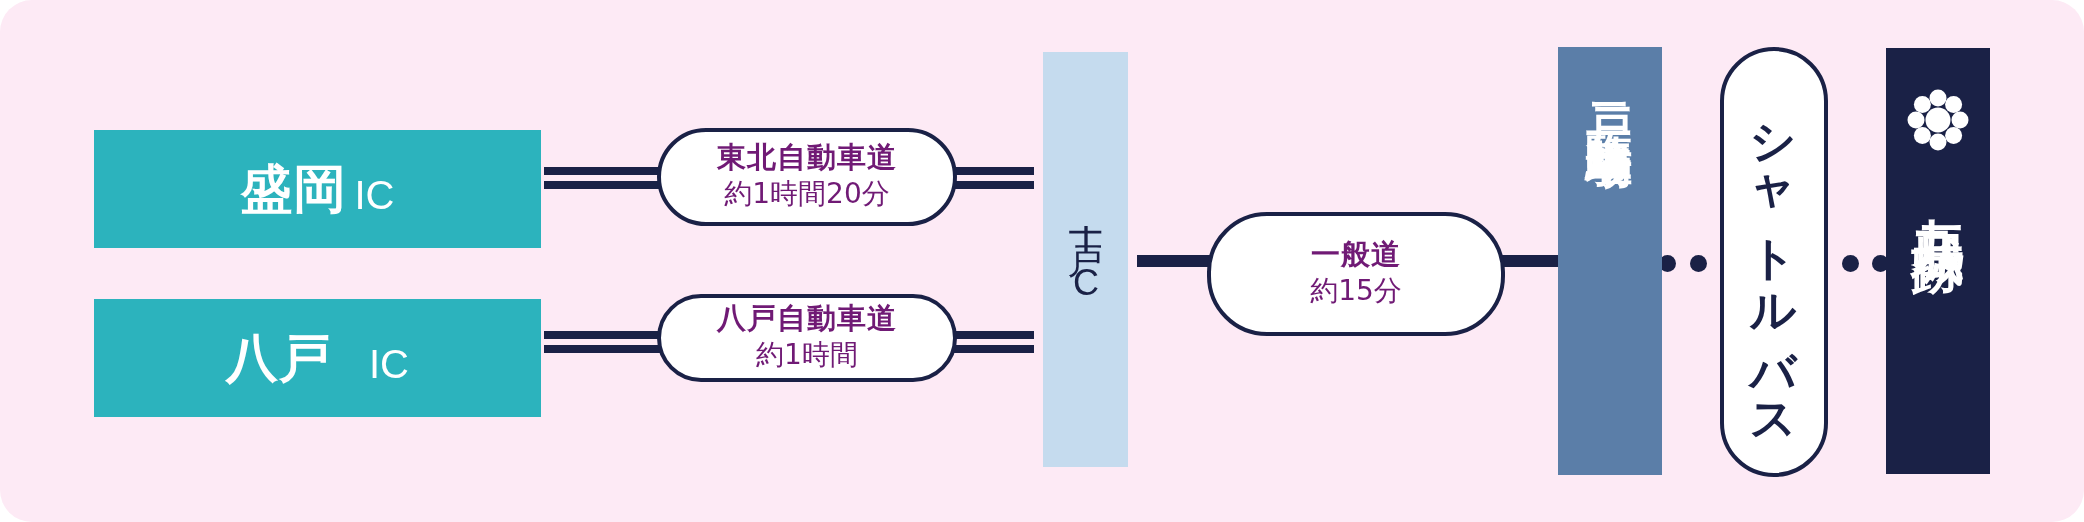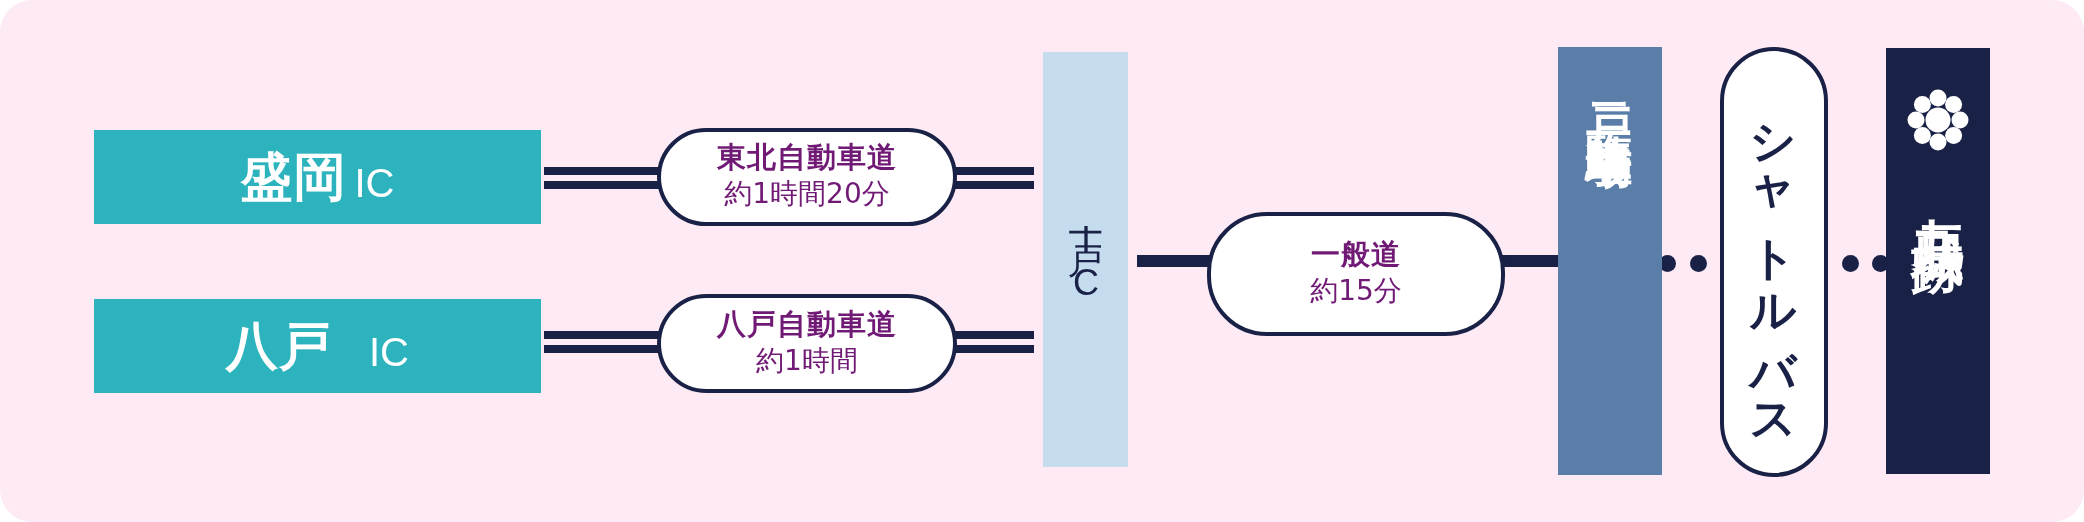--- a/index.html
+++ b/index.html
@@ -8,21 +8,21 @@
     background: #ffffff;
     font-family: "DejaVu Sans", "Liberation Sans", sans-serif;
   }
   .card {
     position: absolute; left: 0; top: 0; width: 2084px; height: 522px;
     background: #fdeaf5; border-radius: 32px;
   }
 
   
   .ic-box {
-    position: absolute; left: 94px; width: 447px; height: 94px;
+    position: absolute; left: 94px; width: 447px; height: 118px;
     background: #2cb3bd;
     display: flex; align-items: center; justify-content: center;
     color: #ffffff;
   }
   .ic-box .name { font-size: 52px; font-weight: bold; letter-spacing: 1px; line-height: 1; }
   .ic-box .suffix {
     font-family: "Liberation Sans", sans-serif; font-size: 40px; font-weight: normal;
     margin-left: 8px; line-height: 1; position: relative; top: 6px;
   }
 
@@ -91,21 +91,21 @@
 
   <div class="dline" style="left:544px; top:331px; width:116px;"></div>
   <div class="dline" style="left:544px; top:345px; width:116px;"></div>
   <div class="dline" style="left:954px; top:331px; width:80px;"></div>
   <div class="dline" style="left:954px; top:345px; width:80px;"></div>
 
   <div class="pill" style="left:657px; top:128px; width:300px; height:98px;">
     <span class="title">東北自動車道</span>
     <span class="time">約1時間20分</span>
   </div>
-  <div class="pill" style="left:657px; top:294px; width:300px; height:99px;">
+  <div class="pill" style="left:657px; top:294px; width:300px; height:88px;">
     <span class="title">八戸自動車道</span>
     <span class="time">約1時間</span>
   </div>
 
   <div class="vbox ichinohe">
     <span class="vtext">一戸IC</span>
   </div>
 
   <div class="sline" style="left:1137px; top:255px; width:74px;"></div>
   <div class="sline" style="left:1502px; top:255px; width:58px;"></div>

